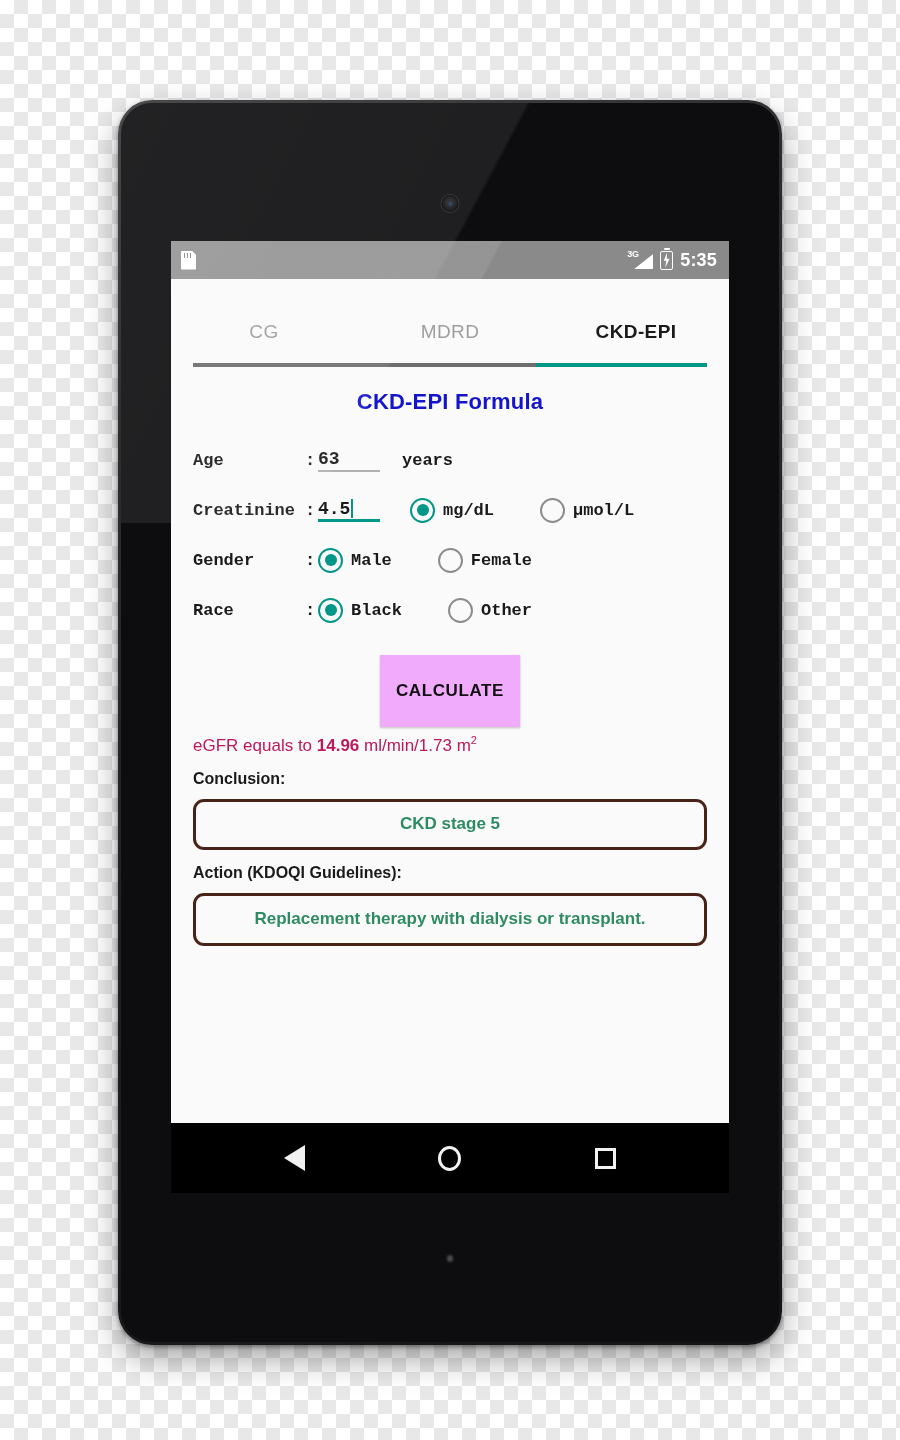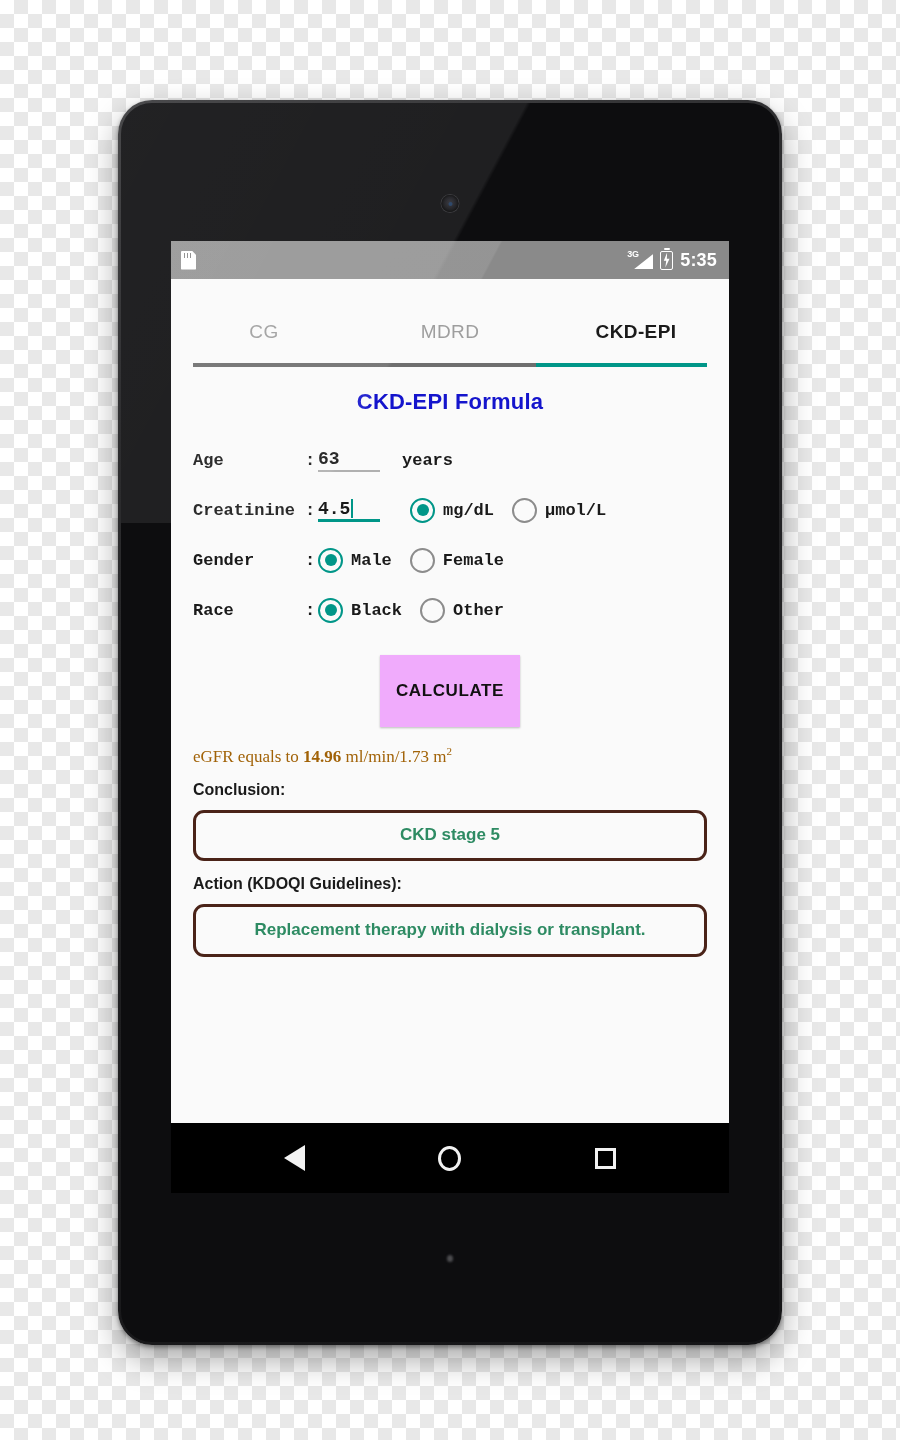--- a/index.html
+++ b/index.html
@@ -226,21 +226,21 @@
   }
   .tf .line {
     position: absolute;
     left: 0; right: 6px; bottom: 0;
     height: 2px;
     background: #b0b0b0;
   }
   .tf.focused .line { background: #009688; height: 3px; }
   .unit-suffix { margin-left: 16px; font-size: 17px; font-weight: bold; }
 
-  .radio-group { display: flex; align-items: center; }
+  .radio-group { display: flex; align-items: center; gap: 28px; }
   .radio-opt { display: flex; align-items: center; margin-right: 18px; }
   .radio {
     width: 25px; height: 25px;
     border-radius: 50%;
     border: 2.4px solid #8c8c8c;
     flex: none;
     position: relative;
     background: transparent;
   }
   .radio.checked { border-color: #009688; }
@@ -274,23 +274,22 @@
   }
 
   .section-label {
     font-size: 16px;
     font-weight: bold;
     color: #1a1a1a;
     margin-top: 14px;
   }
   #result-line {
     font-size: 17px;
-    color: #a16207;
-    margin-top: 18px;
-    font-family: Liberation Serif, serif;
+    color: #be185d;
+    margin-top: 7px;
   }
   #result-line b { font-weight: bold; }
   #result-line sup { font-size: 11px; vertical-align: super; }
 
   .outbox {
     margin: 11px 22px 0 22px;
     border: 3px solid #4a2318;
     border-radius: 11px;
     background: #fafafa;
     color: #2e8b63;

